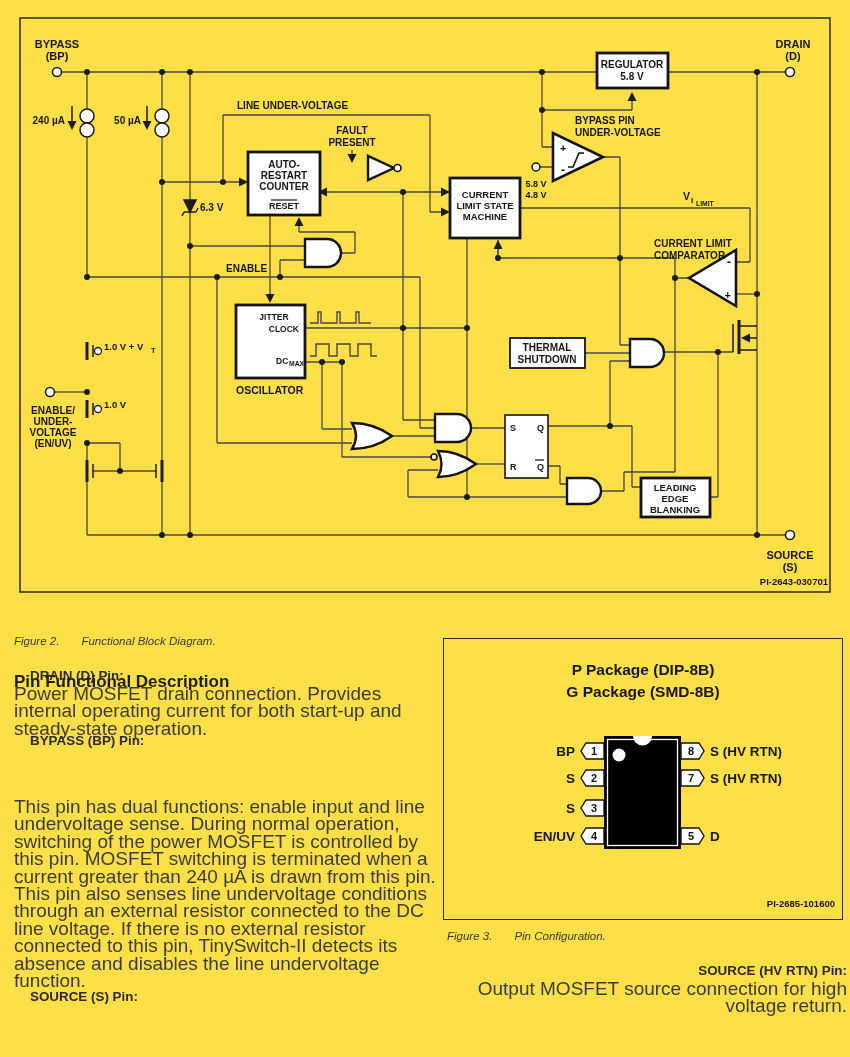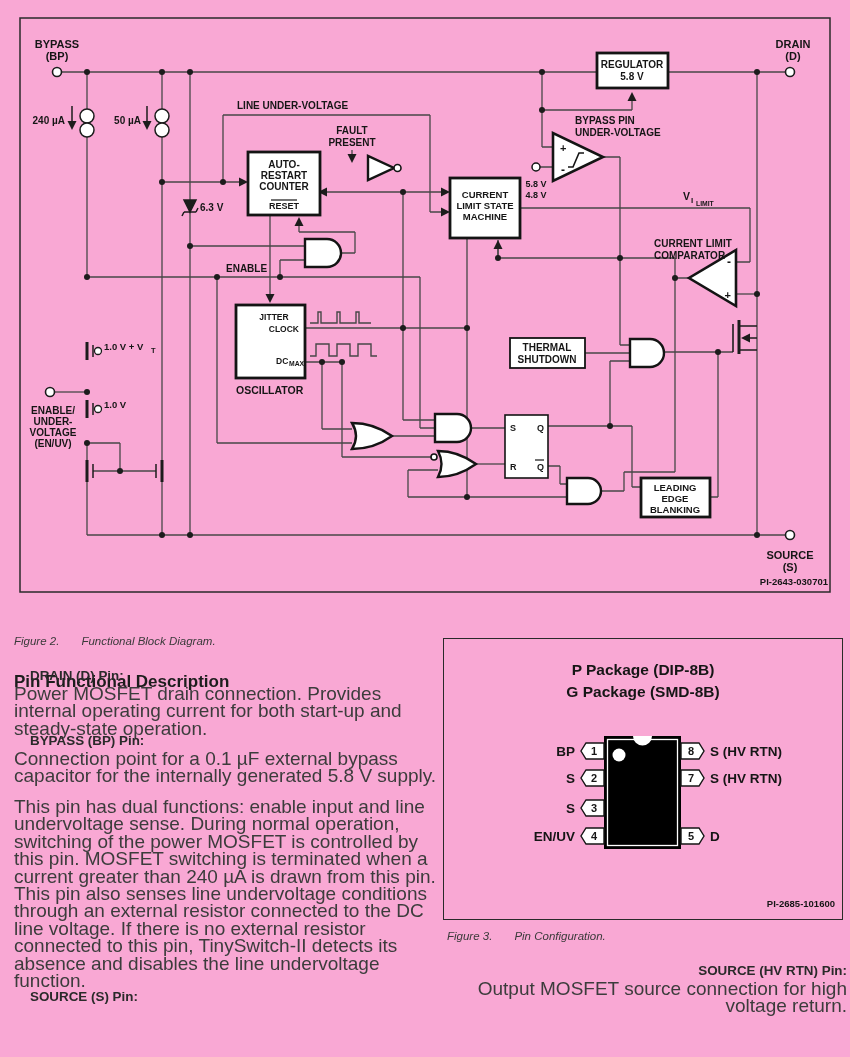--- a/index.html
+++ b/index.html
@@ -1,16 +1,16 @@
 <!DOCTYPE html>
 <html><head>
 <meta charset="utf-8">
 <style>
   html,body{margin:0;padding:0;background:#fff;}
-  #page{position:relative;width:850px;height:1057px;background:#f9a8d4;overflow:hidden;
+  #page{position:relative;width:850px;height:1057px;background:#fde047;overflow:hidden;
         font-family:"Liberation Sans", sans-serif;color:#3c3c3c;}
   svg text{font-family:"Liberation Sans", sans-serif;font-weight:bold;fill:#161616;}
   .cap{position:absolute;font-style:italic;font-size:11.5px;color:#3a3a3a;}
   .cap .fign{margin-right:22px;}
   .h1{position:absolute;font-size:17px;font-weight:bold;color:#1d1d1d;}
   .sec-title{font-size:13.4px;font-weight:bold;color:#2a2a2a;margin:0 0 2px 16px;}
   .sec-body{font-size:19px;line-height:17.4px;margin:0;color:#3c3c3c;}
   .sec{position:absolute;width:424px;}
   .fig3box{position:absolute;left:443px;top:638px;width:398px;height:280px;border:1.5px solid #2a2a2a;}
   .rc{position:absolute;width:400px;}
@@ -282,21 +282,20 @@
 
 <div class="h1" style="left:14px;top:637px;margin-top:35px;">Pin Functional Description</div>
 
 <div class="sec" style="left:14px;top:668px;">
   <p class="sec-title">DRAIN (D) Pin:</p>
   <p class="sec-body">Power MOSFET drain connection.  Provides internal operating current for both start-up and steady-state operation.</p>
 </div>
 
 <div class="sec" style="left:14px;top:733px;">
   <p class="sec-title">BYPASS (BP) Pin:</p>
-  <p class="sec-body">Connection point for a 0.1 µF external bypass capacitor for the internally generated 5.8 V supply.</p>
 </div>
 
 <div class="sec" style="left:14px;top:798px;">
   <p class="sec-body">This pin has dual functions: enable input and line undervoltage sense. During normal operation, switching of the power MOSFET is controlled by this pin. MOSFET switching is terminated when a current greater than 240 µA is drawn from this pin. This pin also senses line undervoltage conditions through an external resistor connected to the DC line voltage. If there is no external resistor connected to this pin, TinySwitch-II detects its absence and disables the line undervoltage function.</p>
 </div>
 
 <div class="sec" style="left:14px;top:989px;">
   <p class="sec-title">SOURCE (S) Pin:</p>
 </div>
 

